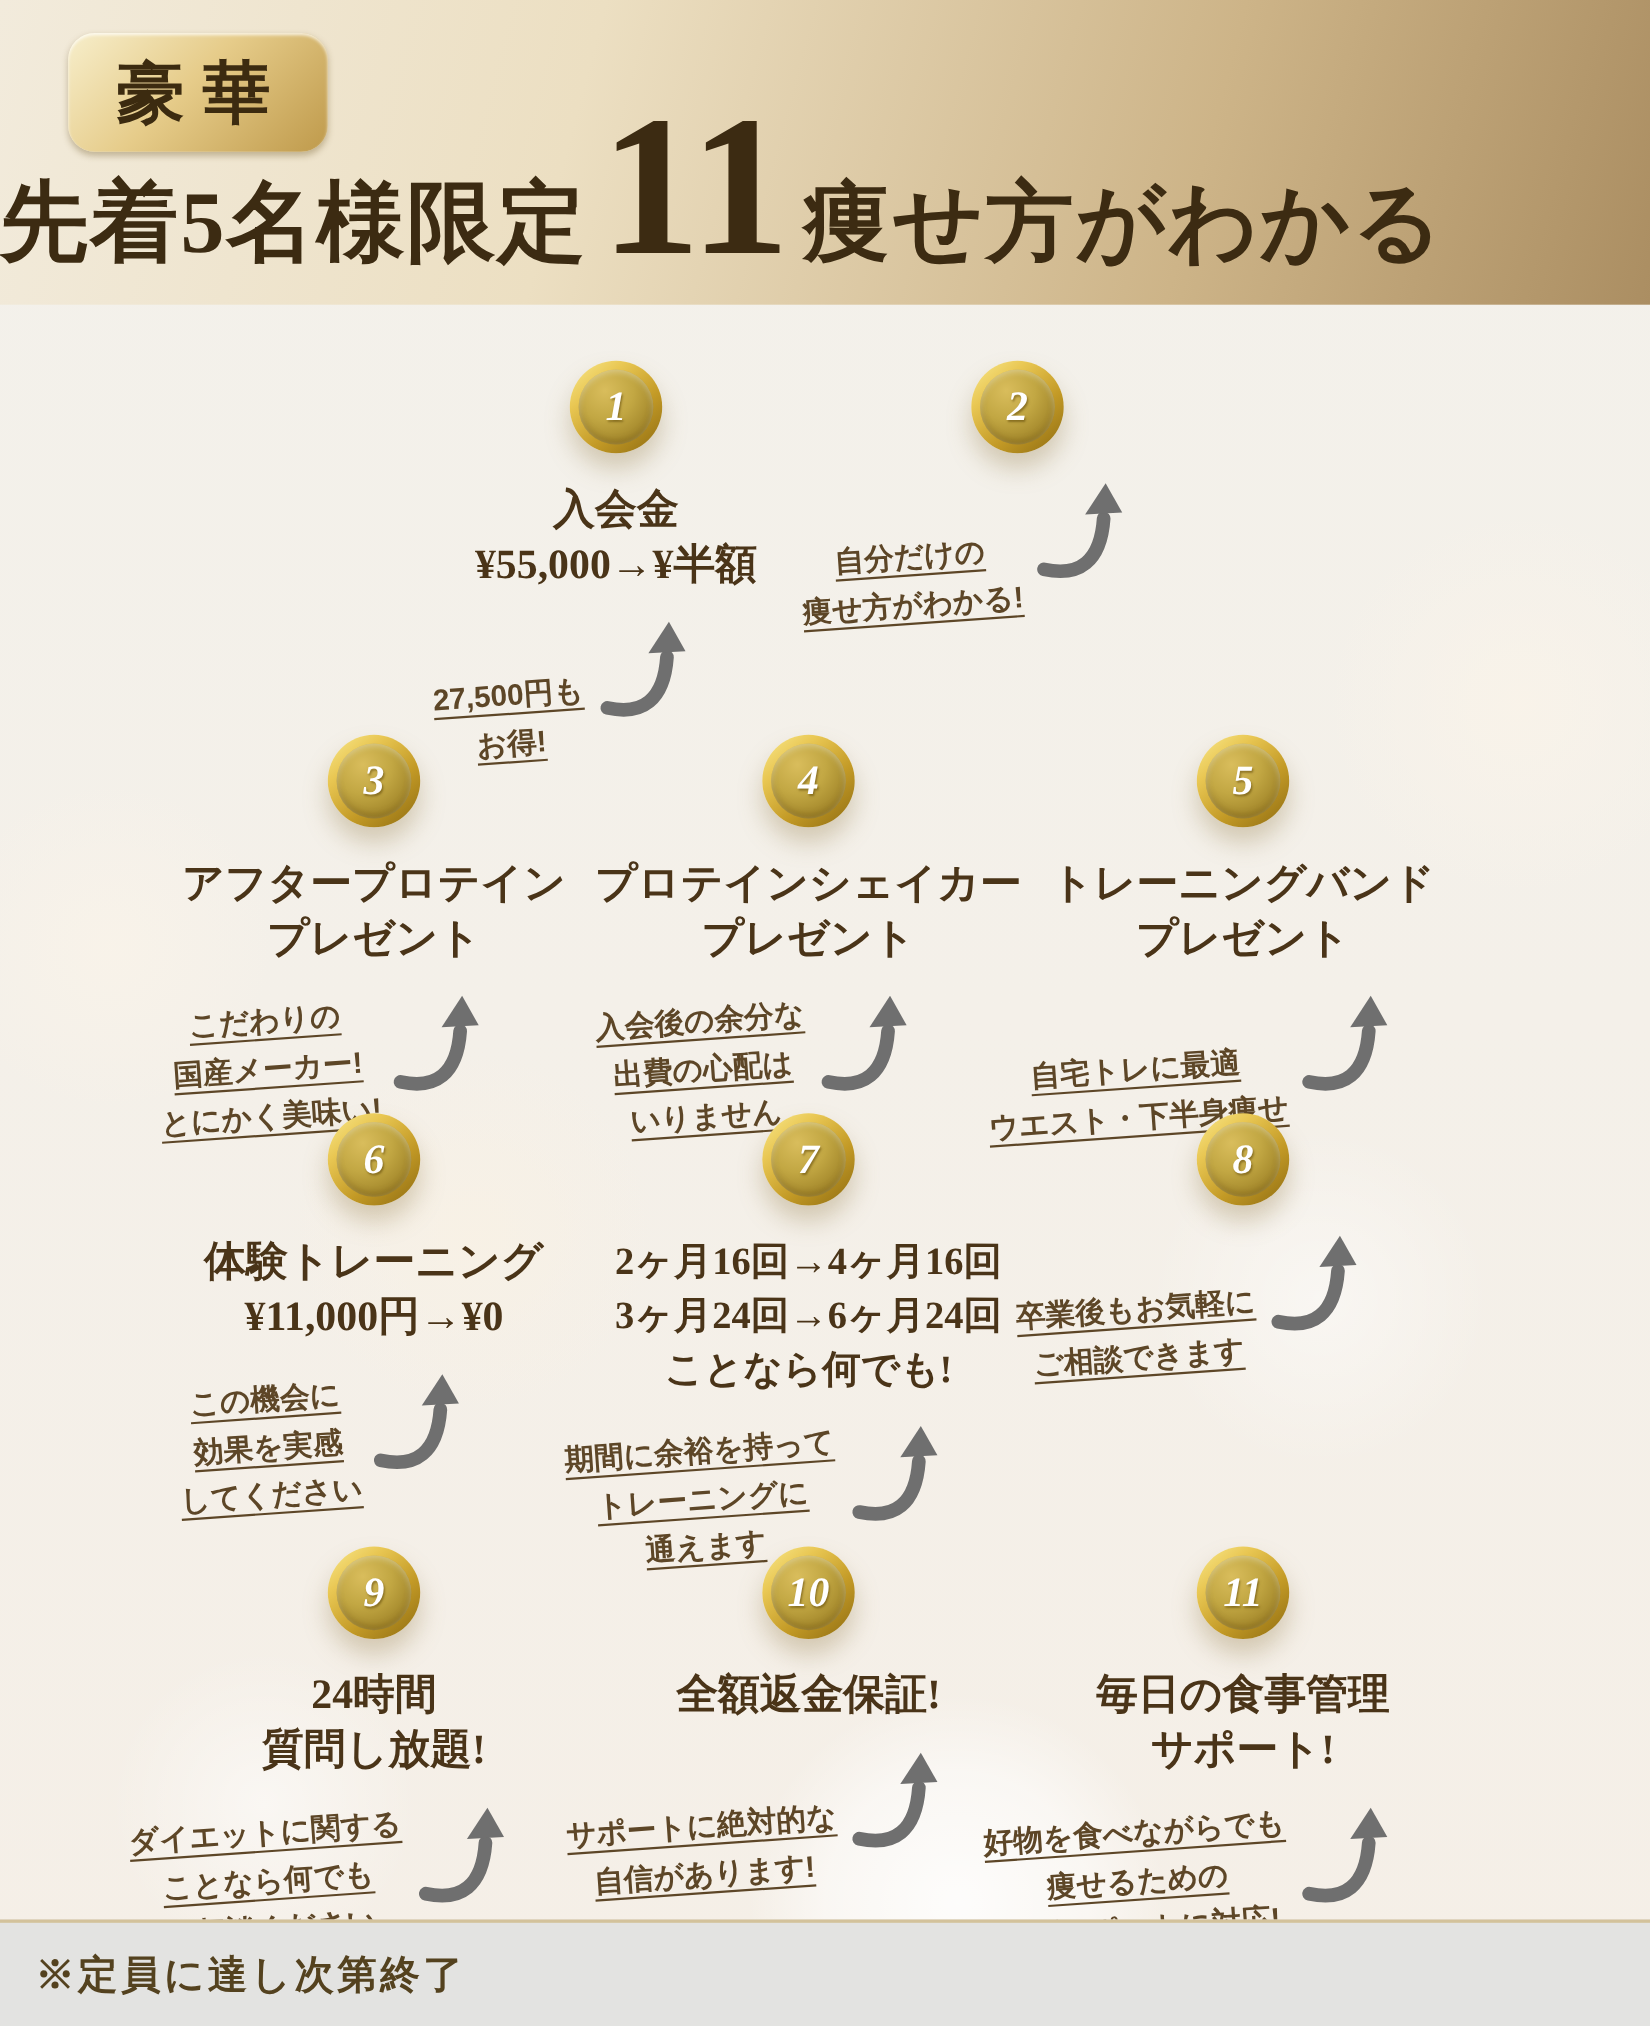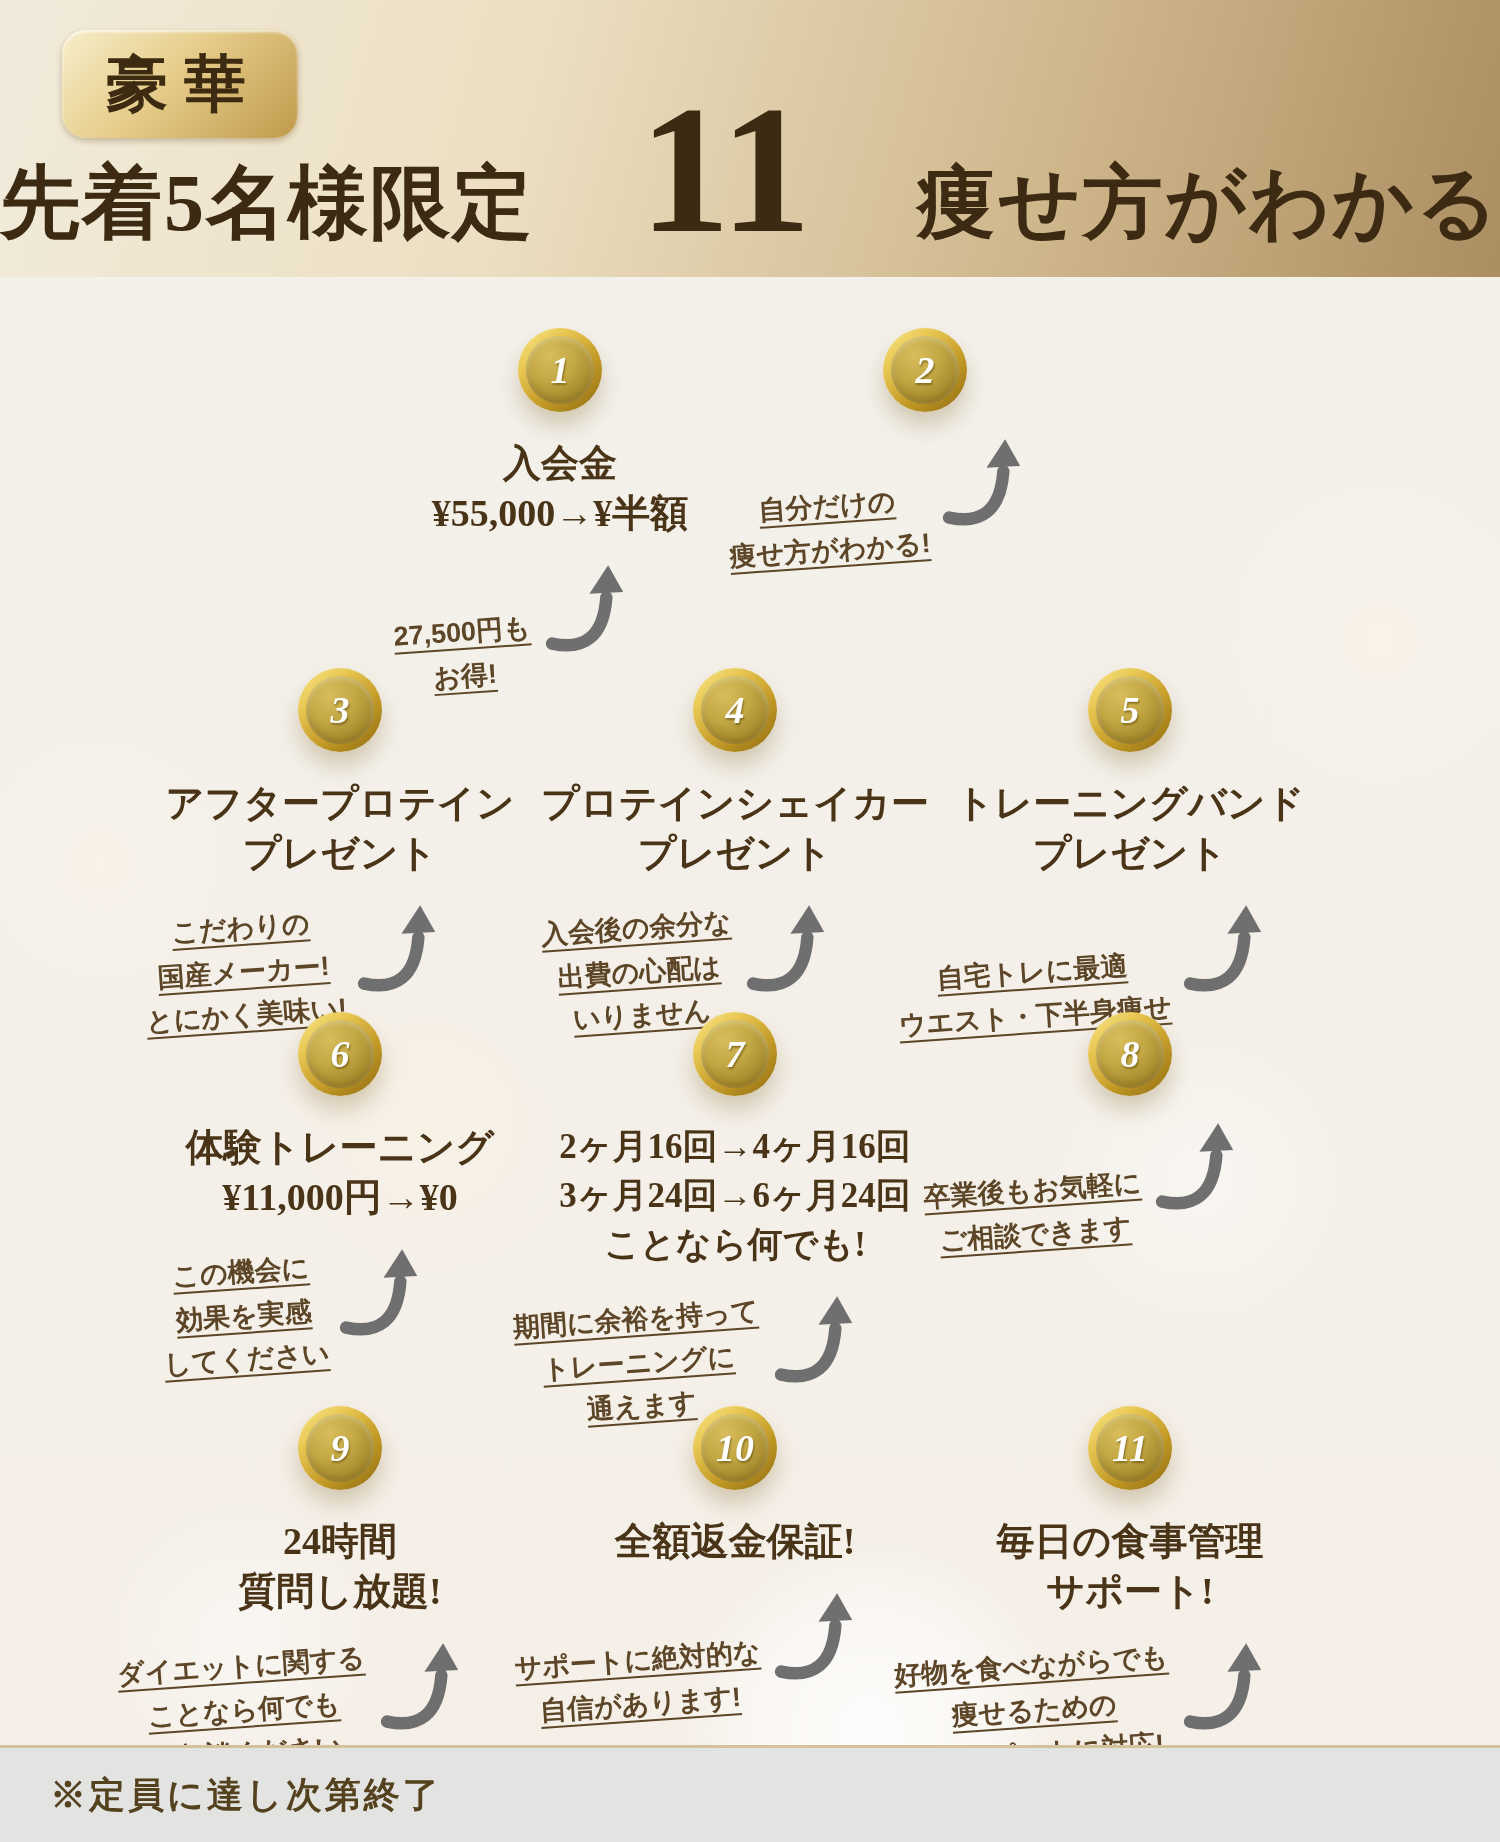--- a/index.html
+++ b/index.html
@@ -24,21 +24,21 @@
   .badge {
     position:absolute; left:62px; top:30px; padding:12px 36px 12px 44px;
     border-radius:24px;
     background:linear-gradient(135deg,#f7eecb 0%,#e6cc8a 45%,#bf9a4b 100%);
     box-shadow:0 3px 6px rgba(110,85,35,.35), inset 0 2px 3px rgba(255,255,255,.75);
     color:#3c2b10; font-size:62px; font-weight:bold; letter-spacing:16px;
     font-family:"Liberation Serif","DejaVu Serif",serif;
   }
   .main-title {
     position:absolute; left:0; right:0; bottom:34px;
-    display:flex; justify-content:space-between; align-items:flex-end;
+    display:flex; justify-content:flex-start; align-items:flex-end;
     white-space:nowrap; color:#3c2b12;
     font-family:"Liberation Serif","DejaVu Serif",serif; font-weight:bold;
   }
   .t-pre,.t-suf { font-size:80px; line-height:1; letter-spacing:2px; }
   .t-num { font-size:182px; line-height:.8; margin:0 12px; }
   
   .item { position:absolute; width:440px; display:flex; flex-direction:column; align-items:center; }
   .i1{left:340px;top:328px}  .i2{left:705px;top:328px}
   .i3{left:120px;top:668px}  .i4{left:515px;top:668px}  .i5{left:910px;top:668px}
   .i6{left:120px;top:1012px} .i7{left:515px;top:1012px} .i8{left:910px;top:1012px}
@@ -69,21 +69,21 @@
   .note-text {
     margin:0; font-size:27px; font-weight:bold; line-height:1.62; color:#5d4627;
     text-align:center; white-space:pre; transform:rotate(-4deg);
     text-decoration:underline; text-decoration-thickness:2px; text-underline-offset:7px;
   }
   .arrow { width:80px; height:100px; margin-left:12px; margin-bottom:40px; flex:none; }
   
   .footer {
     position:absolute; left:0; bottom:0; width:100%; height:97px; box-sizing:border-box;
     background:#e3e3e1; border-top:3px solid #d3c29b;
-    display:flex; align-items:center; padding-left:50px;
+    display:flex; align-items:center; padding-left:32px;
   }
   .footer p {
     margin:0; font-family:"Liberation Serif","DejaVu Serif",serif;
     font-size:36px; color:#54421f; letter-spacing:3px; font-weight:bold;
   }
 </style>
 </head>
 <body>
 
 <div class="page">

